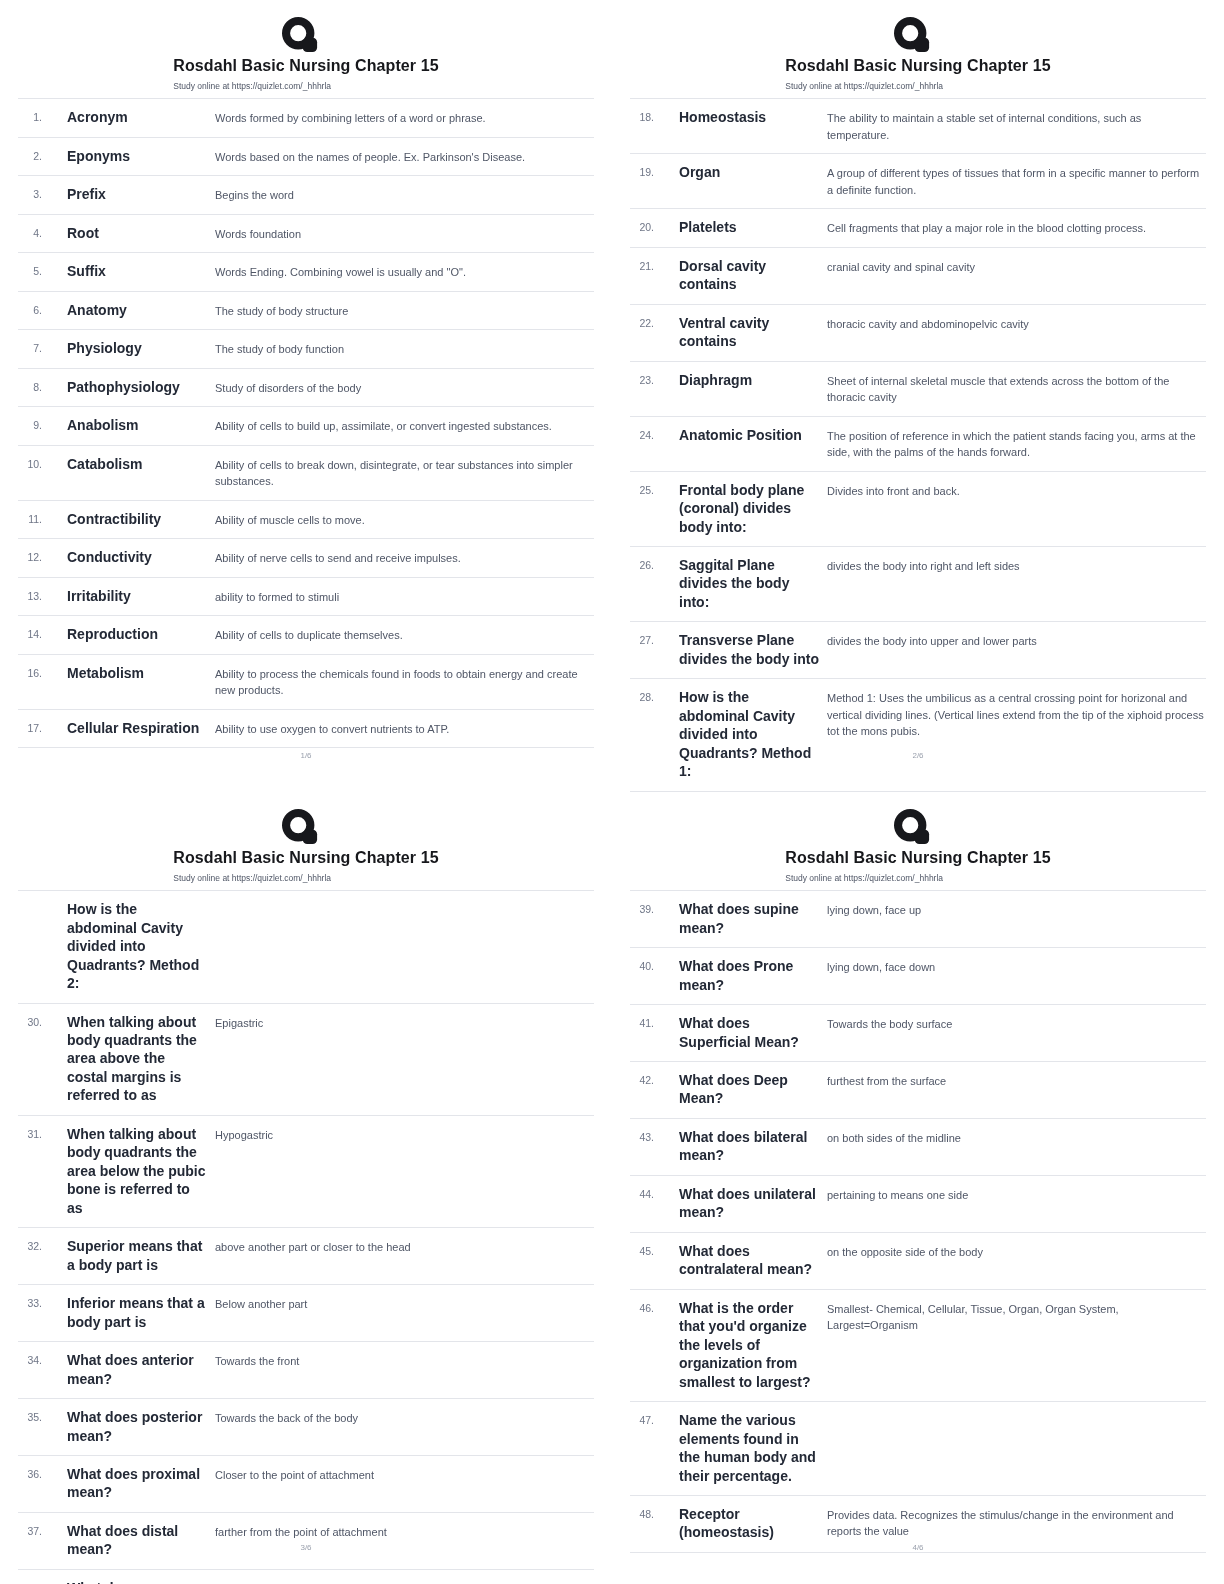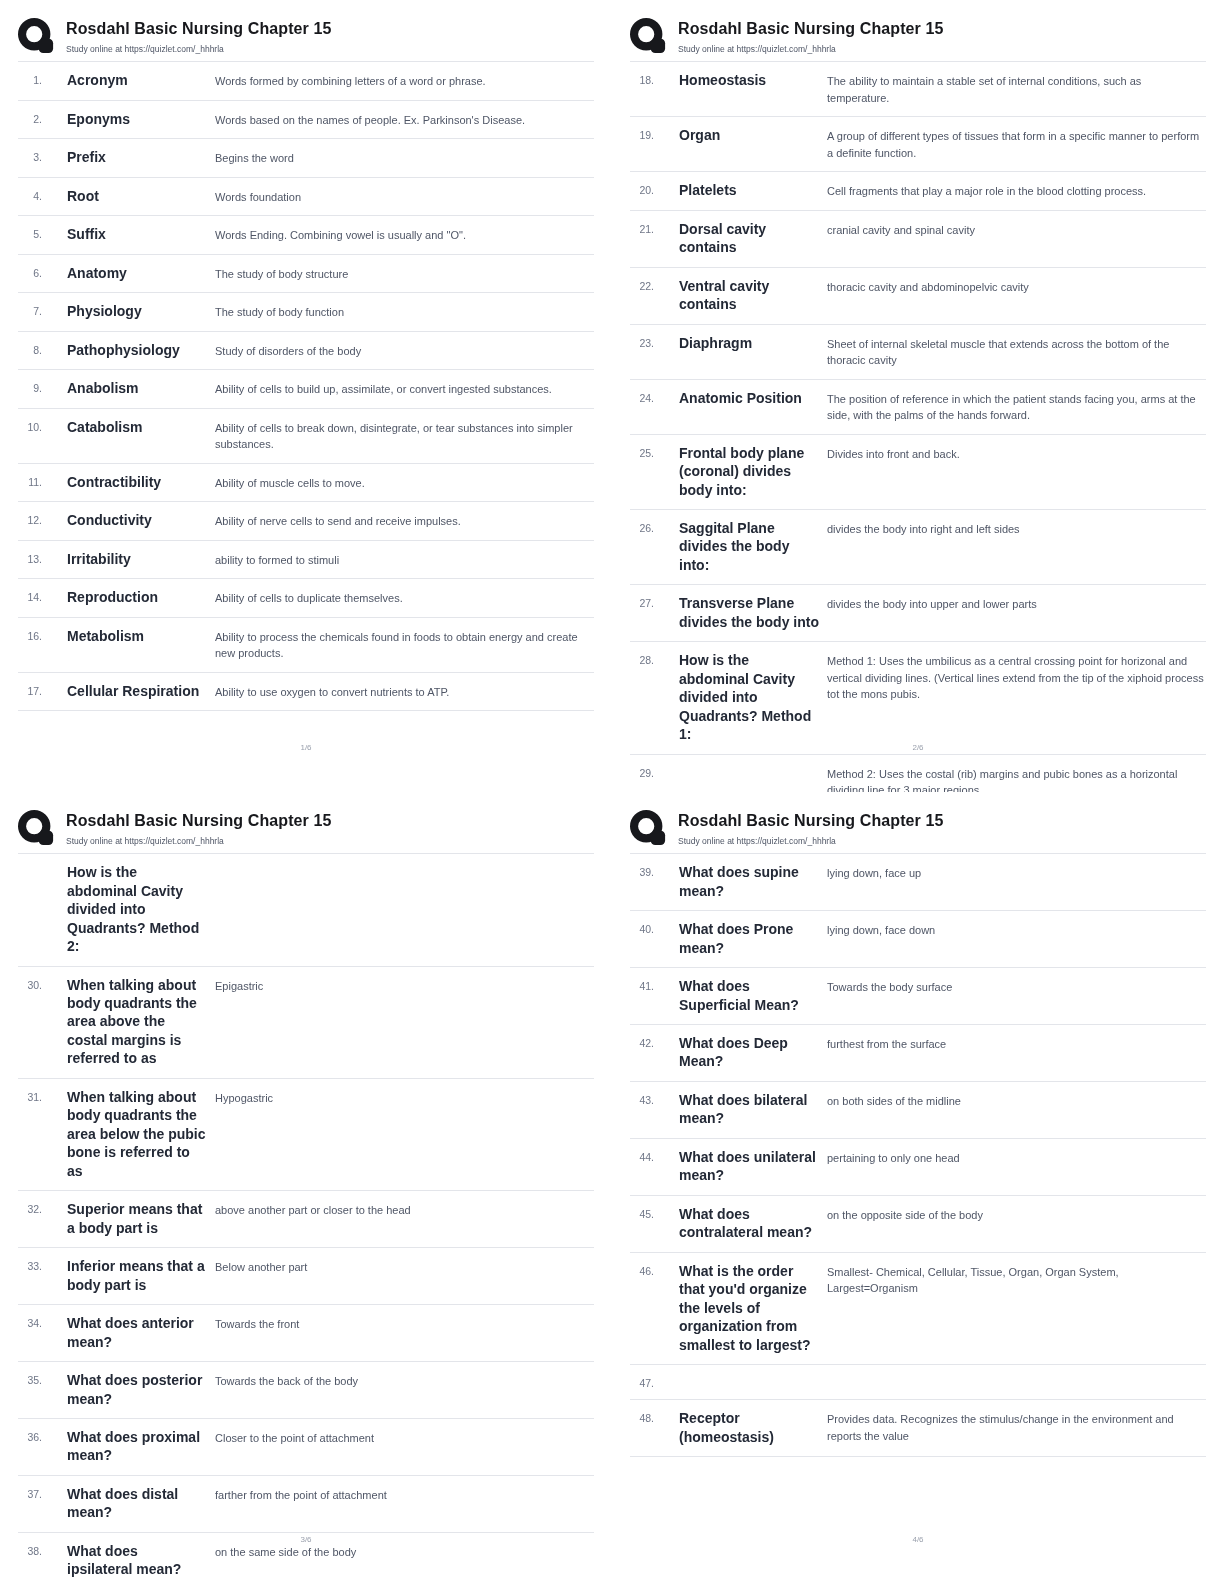--- a/index.html
+++ b/index.html
@@ -3,31 +3,31 @@
 <meta charset="utf-8">
 <style>
   html,body { margin:0; padding:0; background:#ffffff; }
   body { font-family: "Liberation Sans", "DejaVu Sans", sans-serif; }
   .sheet {
     position:relative; width:1224px; height:1584px; background:#ffffff;
     display:grid; grid-template-columns:612px 612px; grid-template-rows:792px 792px;
     overflow:hidden;
   }
   .page { position:relative; width:612px; height:792px; overflow:hidden; background:#ffffff; }
-  .page-header { display:flex; align-items:center; padding:16px 18px 7px 18px; }
+  .page-header { display:flex; align-items:center; padding:16px 18px 7px 18px;flex-direction:column; }
   .logo { width:36px; height:36px; flex:0 0 36px; margin-right:12px; margin-top:1px; }
   .head-text { padding-top:3px; }
   .title { margin:0; font-size:16px; font-weight:700; color:#17181c; line-height:1.2; letter-spacing:.1px; }
   .subtitle { margin-top:6px; font-size:8.5px; color:#4f5666; }
   .rows { margin:0 18px; border-top:1px solid #e3e5ea; }
   .row { display:flex; align-items:flex-start; padding:9px 0 10px 0; border-bottom:1px solid #e3e5ea; }
   .num { width:24px; flex:0 0 24px; text-align:right; font-size:10.5px; color:#6f7687; padding-top:3px; }
   .term { width:140px; flex:0 0 140px; margin-left:25px; font-size:14px; font-weight:700; color:#232936; line-height:1.32; }
   .def { flex:1 1 auto; margin-left:8px; font-size:11px; color:#4f5666; line-height:1.5; padding-top:2px; }
-  .footer { position:absolute; bottom:40px; left:0; width:100%; text-align:center; font-size:8px; color:#9aa0ad; }
+  .footer { position:absolute; bottom:32px; left:0; width:100%; text-align:center; font-size:8px; color:#9aa0ad; }
   .bottom-bar { position:absolute; bottom:0; left:95px; right:0; height:8px; }
 </style>
 </head>
 <body>
 
 <div class="sheet">
   <div class="bottom-bar" style="background: rgb(47, 158, 232);"></div>
 
   <section class="page">
     <header class="page-header">
@@ -349,37 +349,38 @@
 
   <div class="row">
     <div class="num">43.</div>
     <div class="term">What does bilateral mean?</div>
     <div class="def">on both sides of the midline</div>
   </div>
 
   <div class="row">
     <div class="num">44.</div>
     <div class="term">What does unilateral mean?</div>
-    <div class="def">pertaining to only one head</div>
+    <div class="def">pertaining to means one side</div>
   </div>
 
   <div class="row">
     <div class="num">45.</div>
     <div class="term">What does contralateral mean?</div>
     <div class="def">on the opposite side of the body</div>
   </div>
 
   <div class="row">
     <div class="num">46.</div>
     <div class="term">What is the order that you'd organize the levels of organization from smallest to largest?</div>
     <div class="def">Smallest- Chemical, Cellular, Tissue, Organ, Organ System, Largest=Organism</div>
   </div>
 
   <div class="row">
     <div class="num">47.</div>
+    <div class="term">Name the various elements found in the human body and their percentage.</div>
   </div>
 
   <div class="row">
     <div class="num">48.</div>
     <div class="term">Receptor (homeostasis)</div>
     <div class="def">Provides data. Recognizes the stimulus/change in the environment and reports the value</div>
   </div>
 </div>
     <div class="footer">4/6</div>
   </section>

